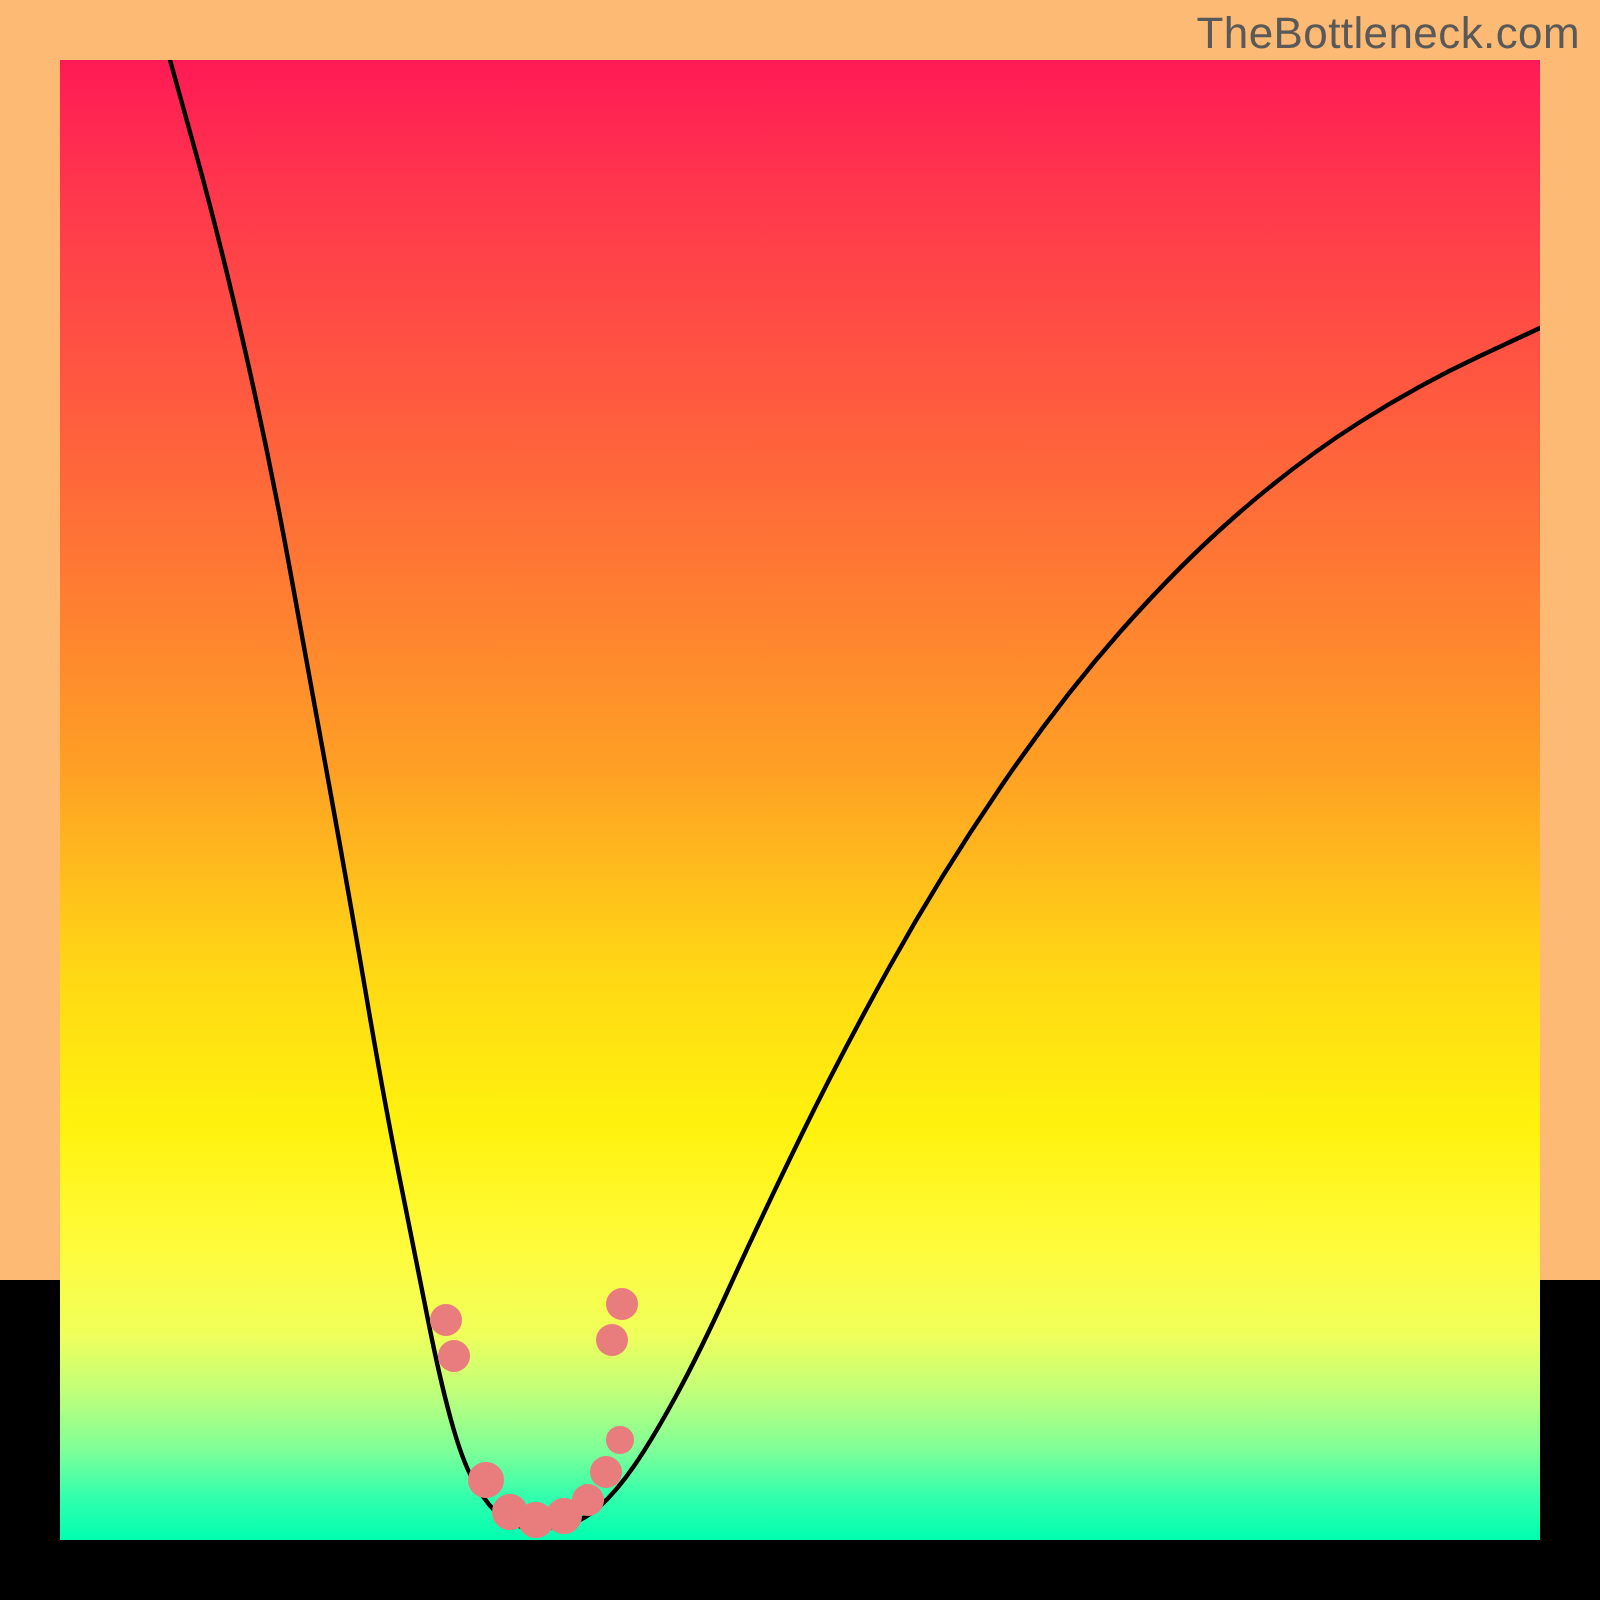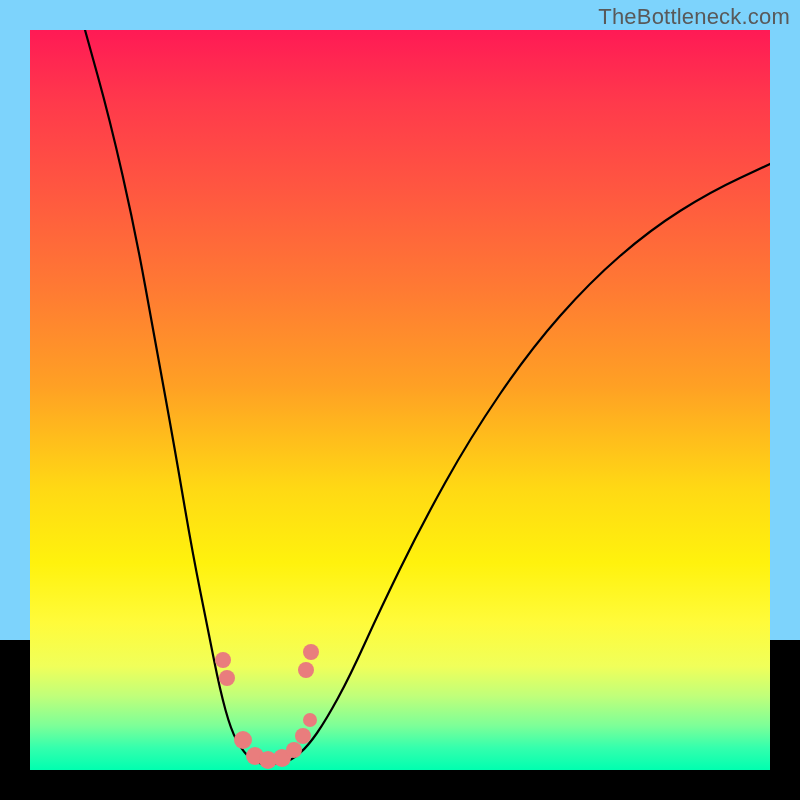--- a/index.html
+++ b/index.html
@@ -8,21 +8,21 @@
     width: 800px;
     height: 800px;
     background: #000;
     font-family: Arial, Helvetica, sans-serif;
     overflow: hidden;
   }
   .frame {
     position: relative;
     width: 800px;
     height: 640px;
-    background: #7dd3fc;
+    background: #fdba74;
   }
   .watermark {
     position: absolute;
     top: 4px;
     right: 10px;
     color: #595959;
     font-size: 22px;
     font-weight: 500;
     letter-spacing: 0.2px;
     z-index: 10;

